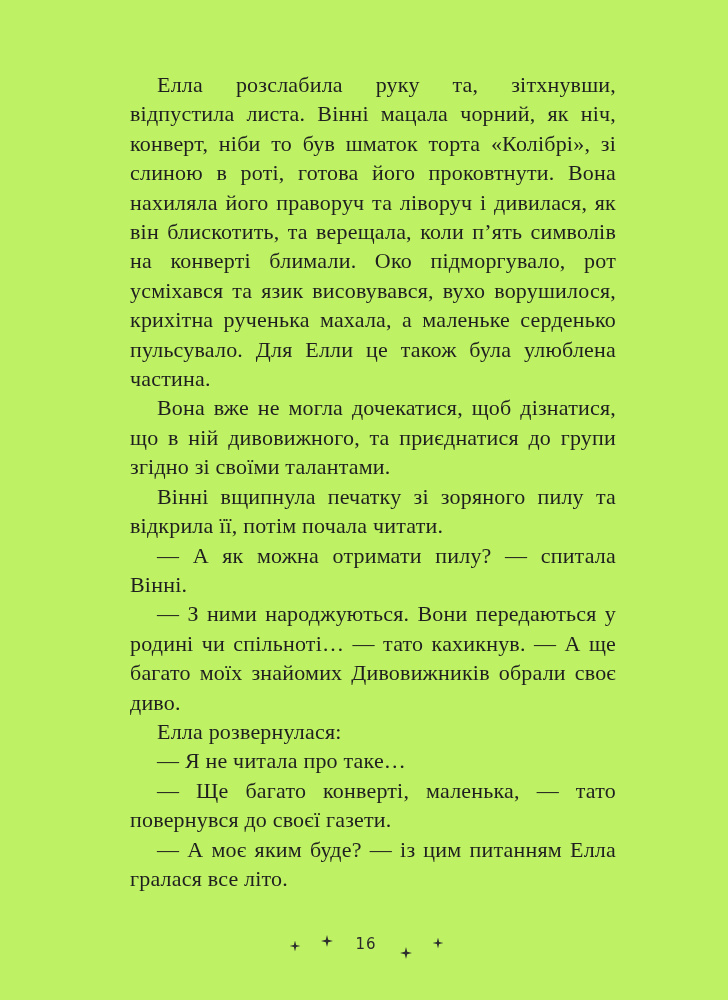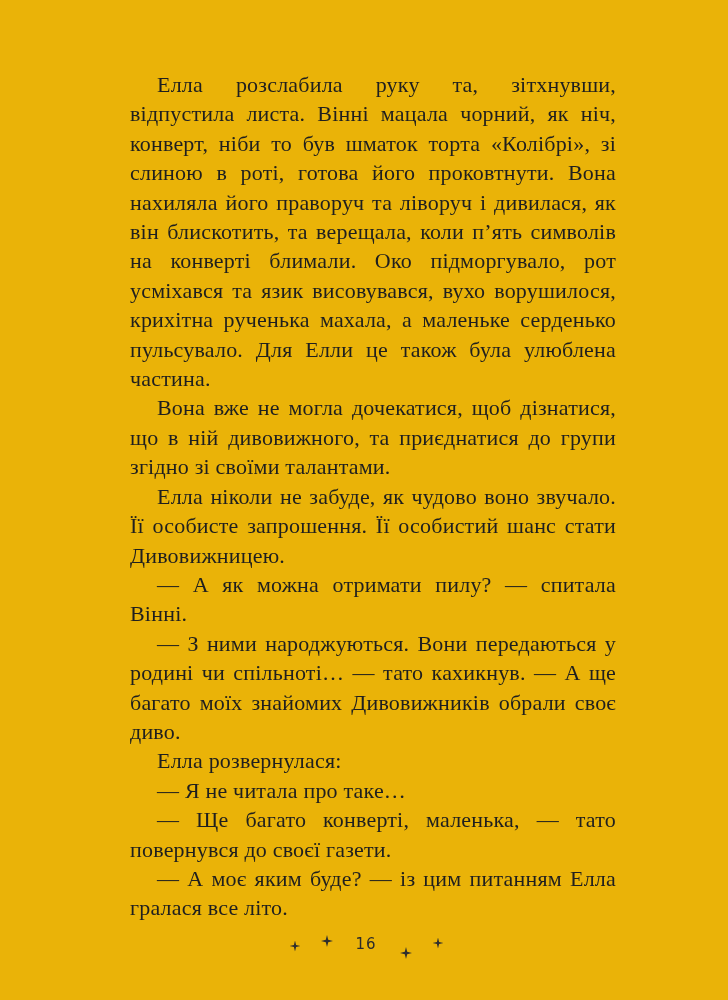--- a/index.html
+++ b/index.html
@@ -4,21 +4,21 @@
 <style>
   html, body {
     margin: 0;
     padding: 0;
     background: #ffffff;
   }
   .page {
     position: relative;
     width: 728px;
     height: 1000px;
-    background: #eab308;
+    background: #bef264;
     overflow: hidden;
     font-family: "Liberation Serif", "DejaVu Serif", serif;
   }
   .text-block {
     position: absolute;
     left: 130px;
     top: 70px;
     width: 486px;
     color: #1f1f1f;
     font-size: 22px;
@@ -59,21 +59,21 @@
     color: #2b2b2b;
   }
 </style>
 </head>
 <body>
 
 <div class="page">
   <div class="text-block">
       <p>Елла розслабила руку та, зітхнувши, відпустила листа. Вінні мацала чорний, як ніч, конверт, ніби то був шматок торта «Колібрі», зі слиною в роті, готова його проковтнути. Вона нахиляла його праворуч та ліворуч і дивилася, як він блискотить, та верещала, коли п’ять символів на конверті блимали. Око підморгувало, рот усміхався та язик висовувався, вухо ворушилося, крихітна рученька махала, а маленьке серденько пульсувало. Для Елли це також була улюблена частина.</p>
       <p>Вона вже не могла дочекатися, щоб дізнатися, що в ній дивовижного, та приєднатися до групи згідно зі своїми талантами.</p>
-      <p>Елла ніколи не забуде, як чудово воно звучало. Її особисте запрошення. Її особистий шанс стати Дивовижницею.</p>
+      <p>Вінні вщипнула печатку зі зоряного пилу та відкрила її, потім почала читати.</p>
       <p>— А як можна отримати пилу? — спитала Вінні.</p>
       <p>— З ними народжуються. Вони передаються у родині чи спільноті… — тато кахикнув. — А ще багато моїх знайомих Дивовижників обрали своє диво.</p>
       <p>Елла розвернулася:</p>
       <p>— Я не читала про таке…</p>
       <p>— Ще багато конверті, маленька, — тато повернувся до своєї газети.</p>
       <p>— А моє яким буде? — із цим питанням Елла гралася все літо.</p>
     </div>
   <div class="footer">
     <span class="page-number">16</span>
   <div class="sparkle" style="left: 295px; top: 946px;">

